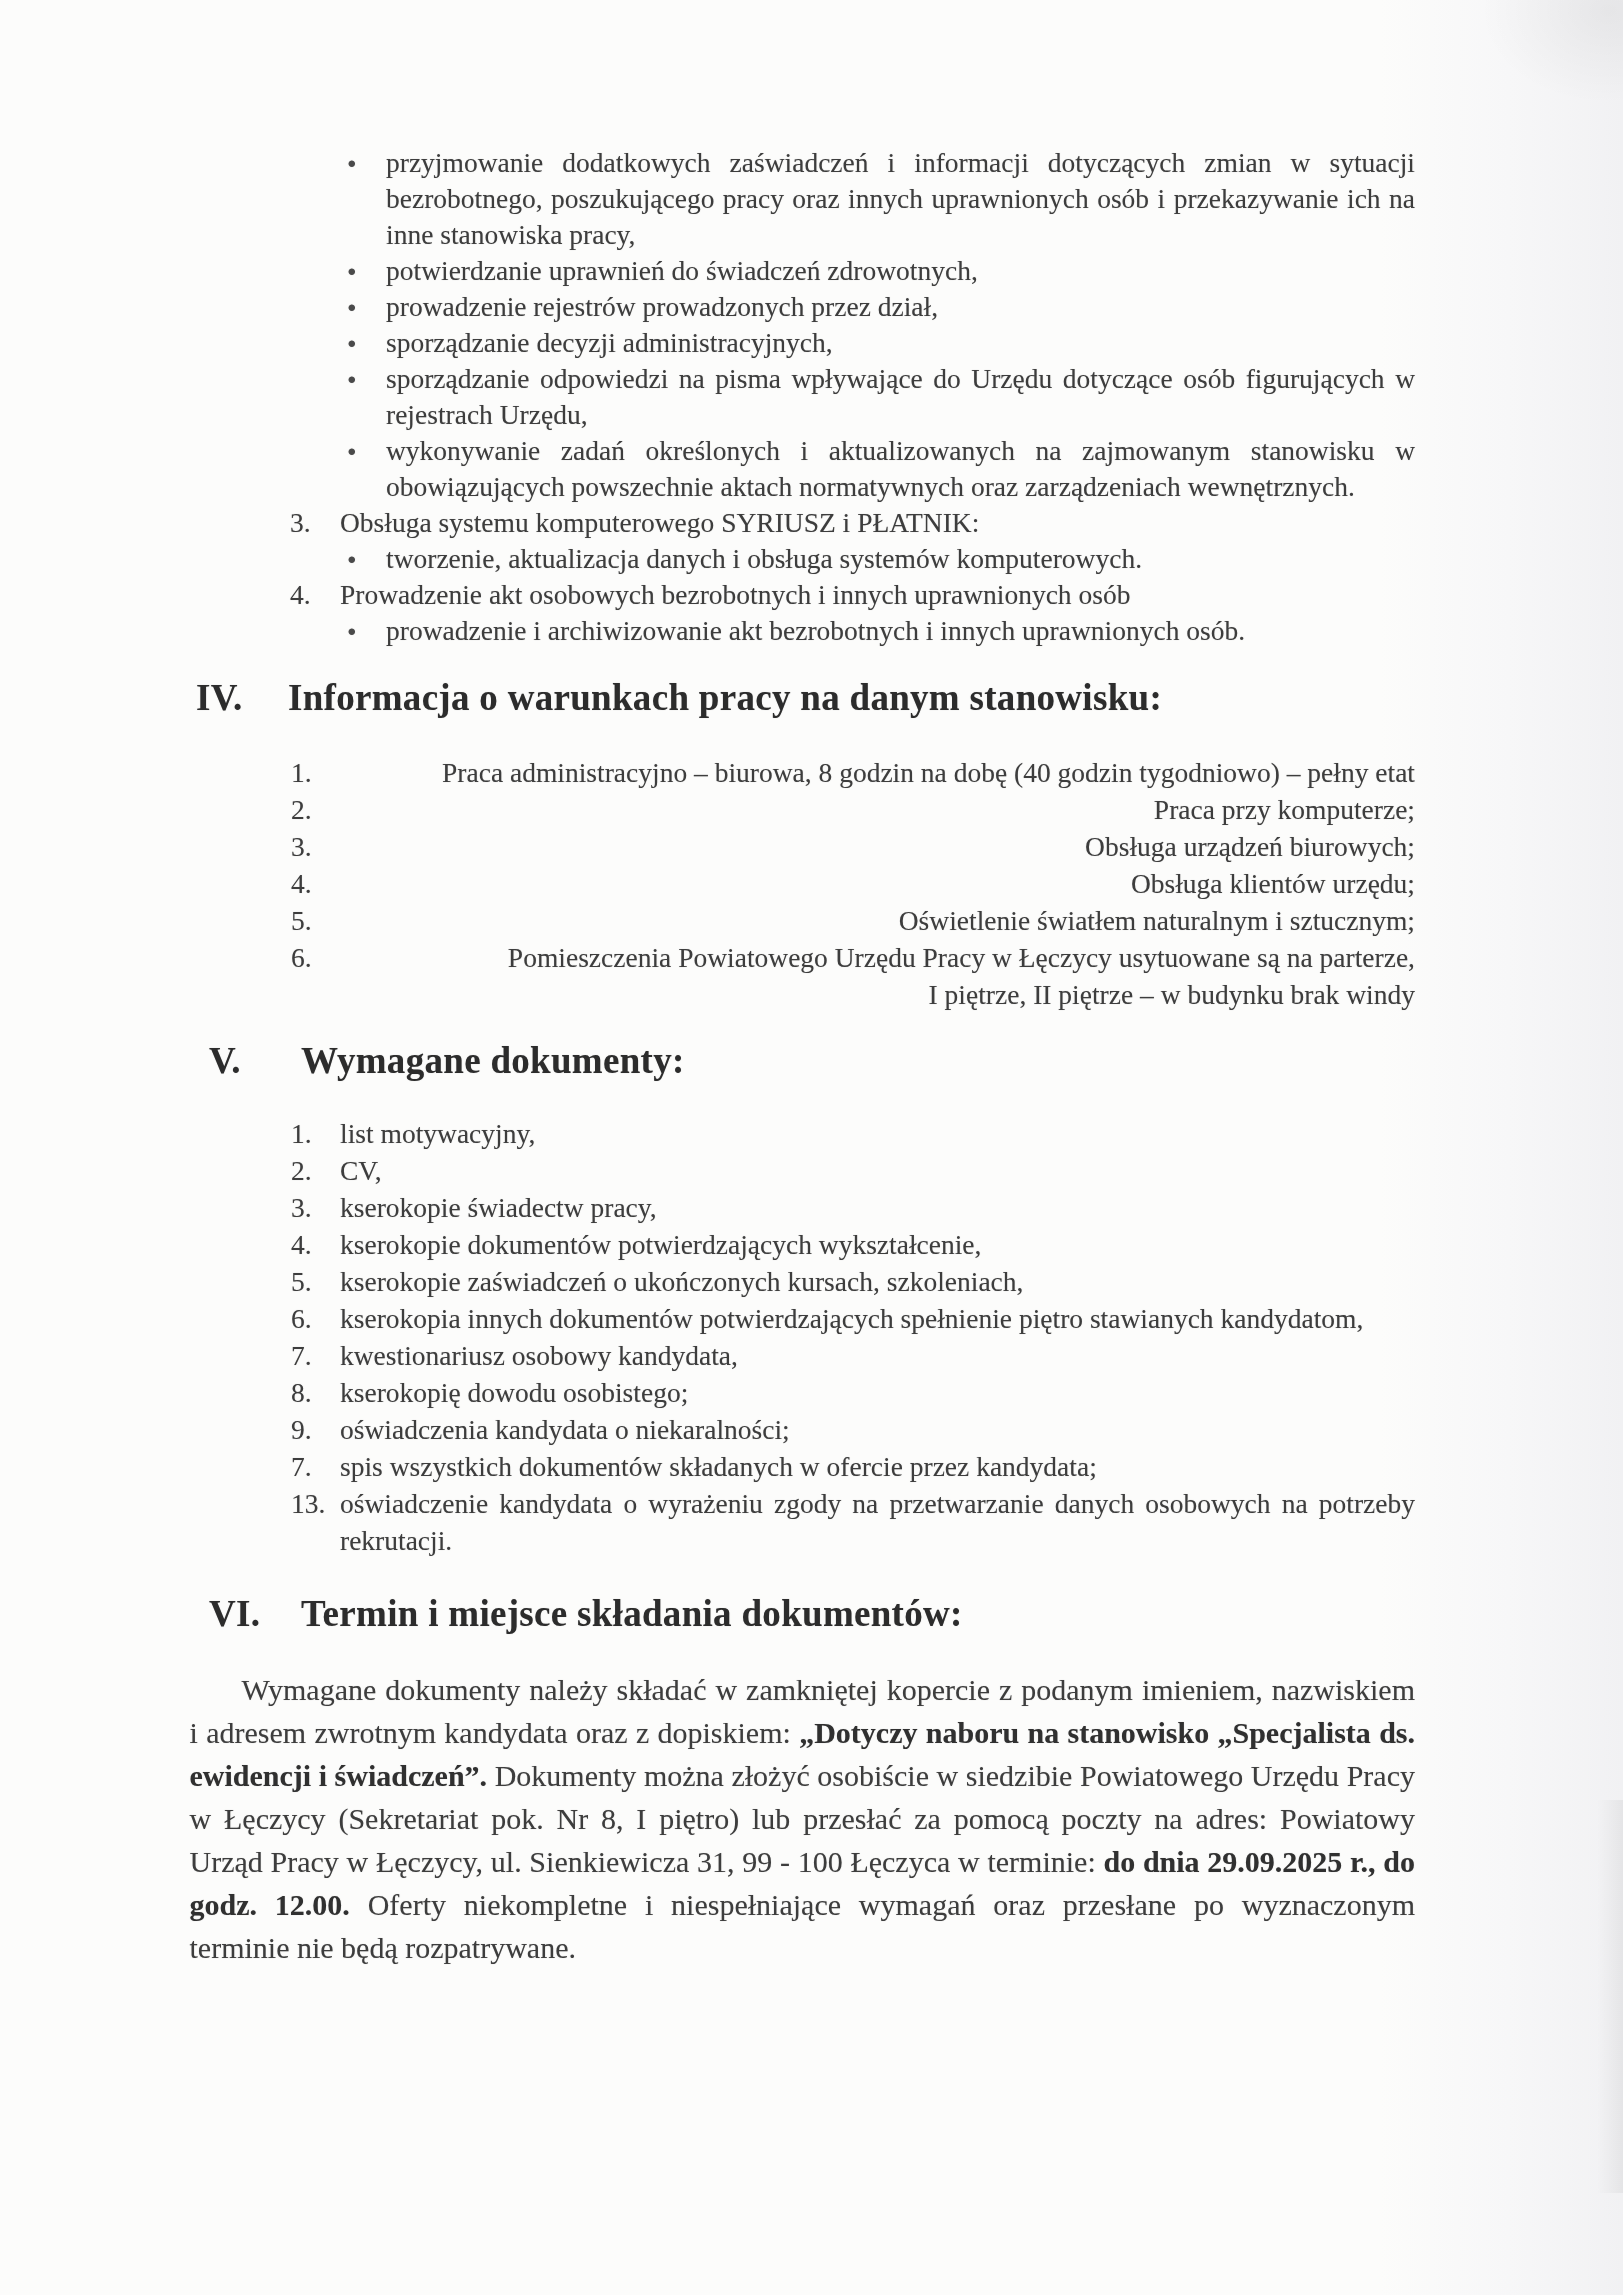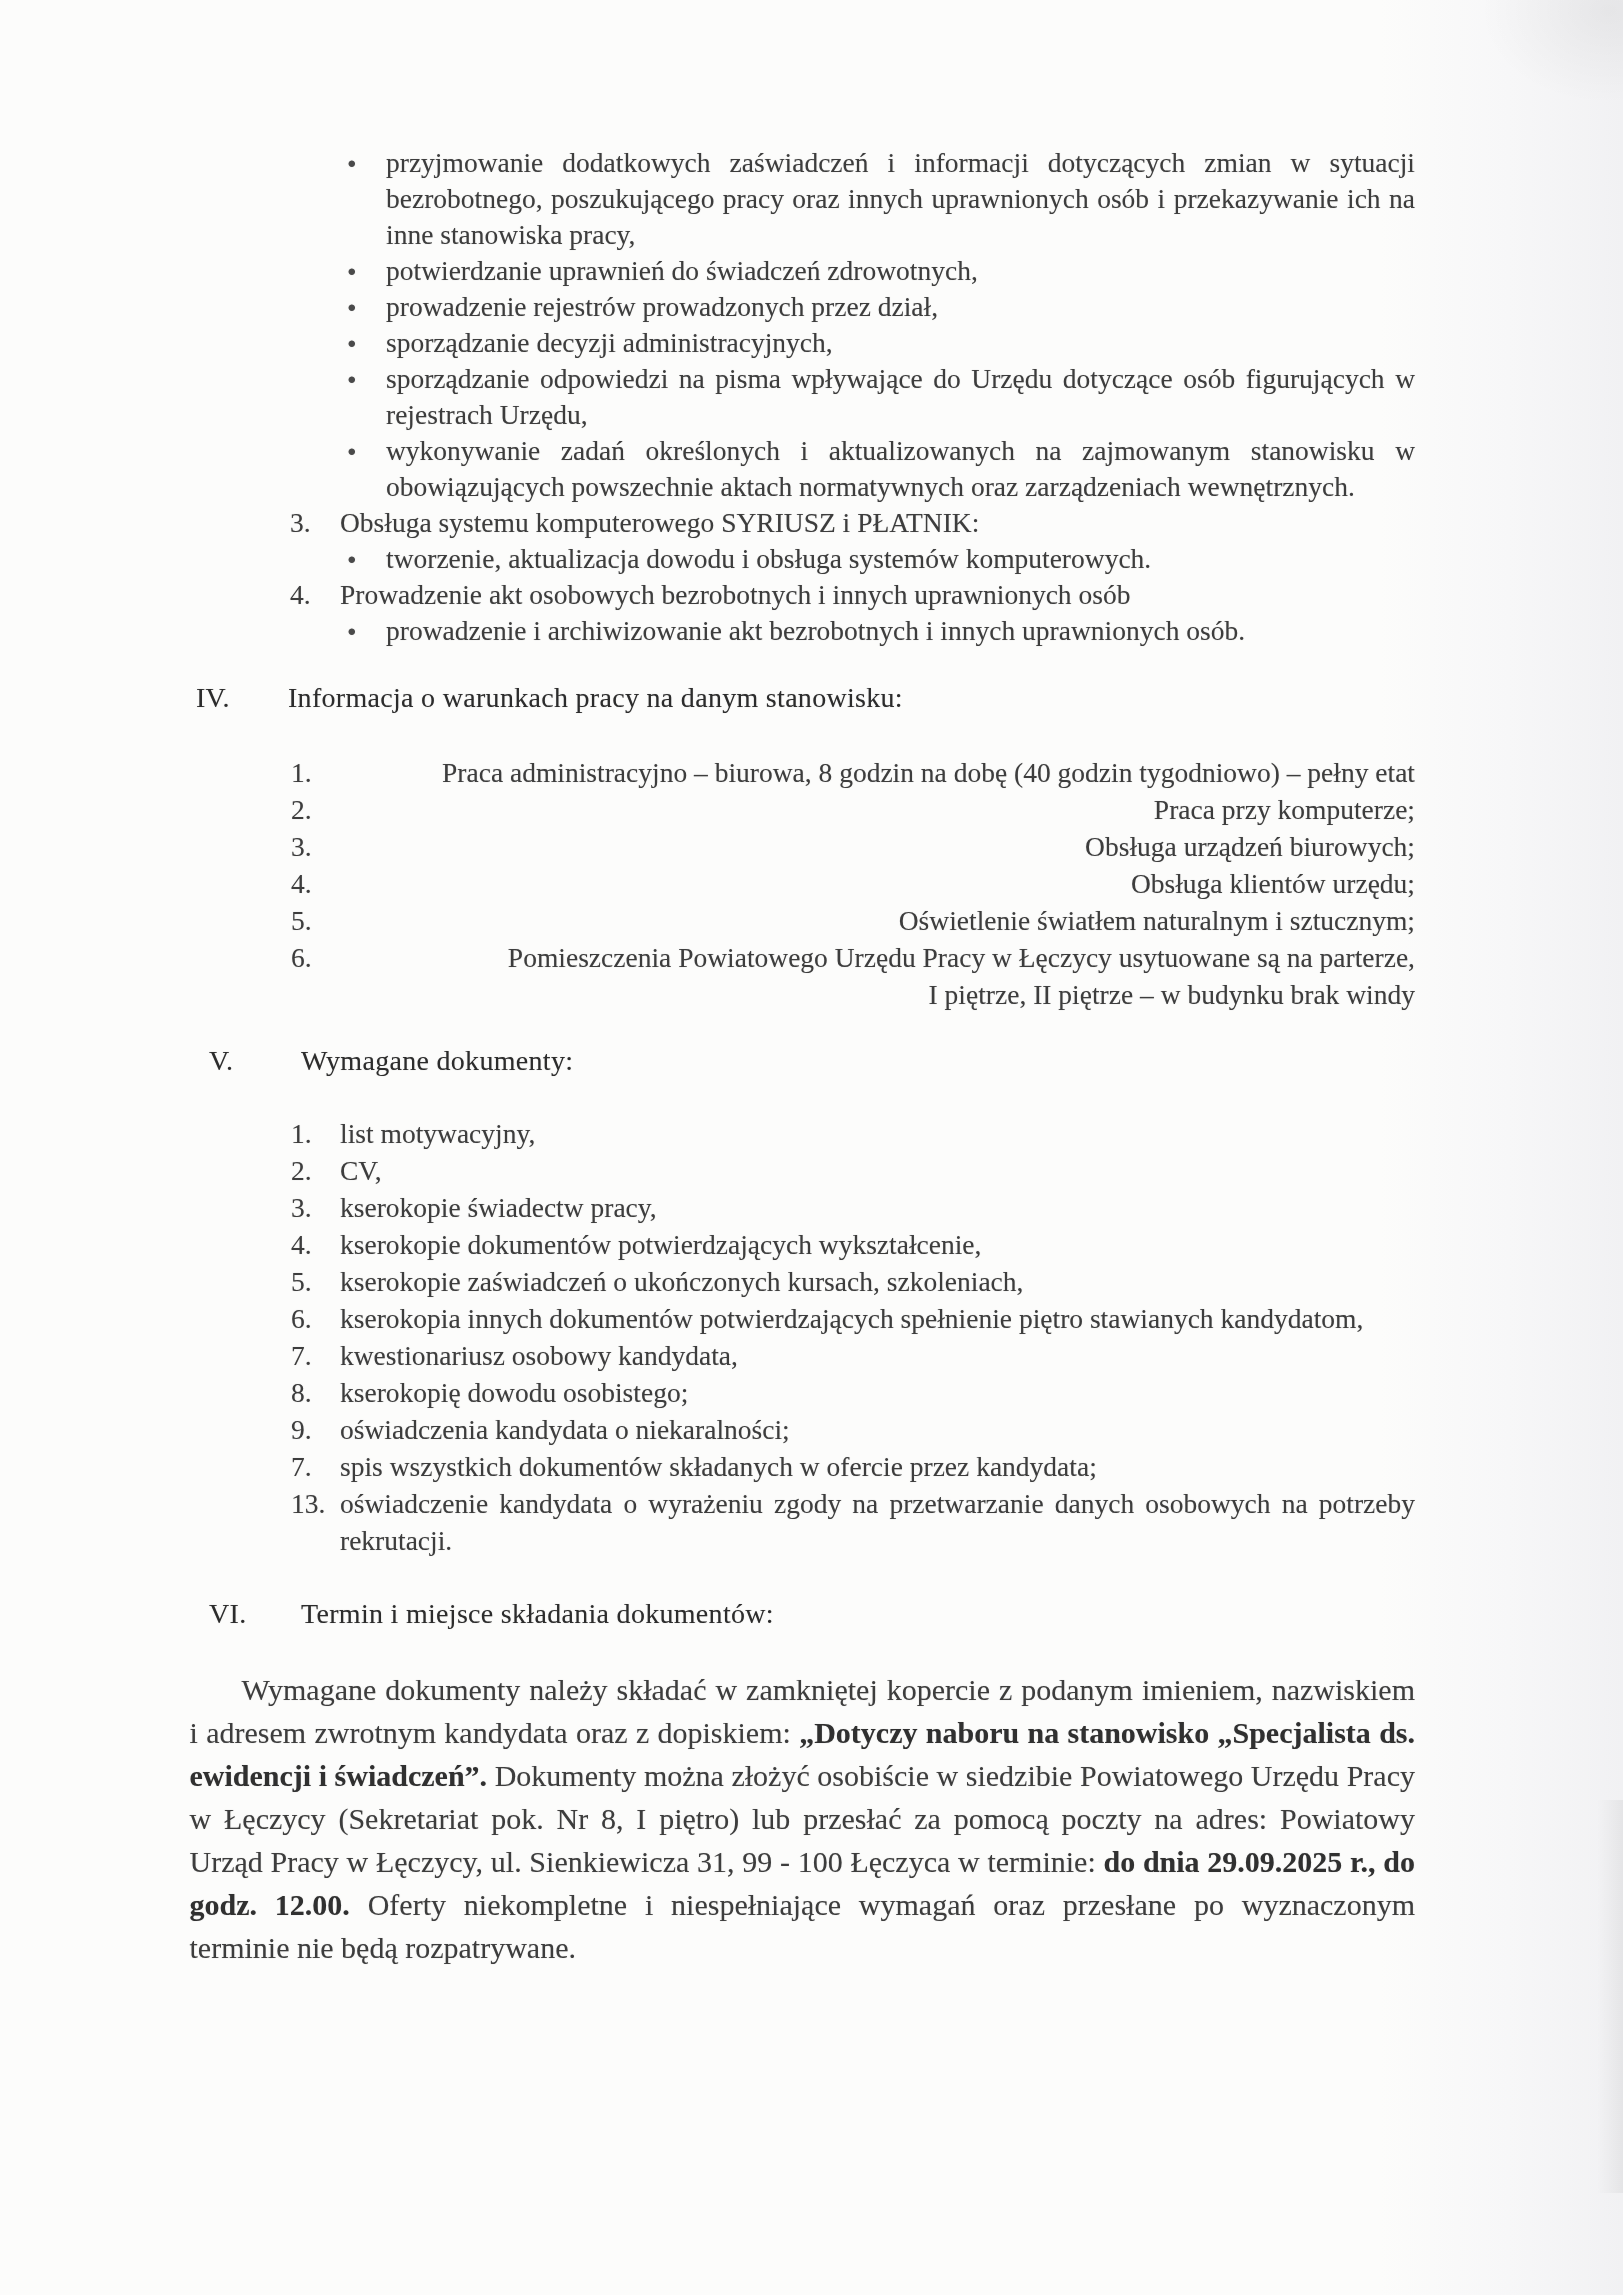--- a/index.html
+++ b/index.html
@@ -22,22 +22,22 @@
   .b-item{position:relative;padding-left:44px;text-align:justify;
     font-size:27.5px;line-height:36px;}
   .dot{position:absolute;left:5.2px;top:0;font-size:15px;line-height:36px;color:#4a4a4a;}
 
   ol.plain{list-style:none;margin:0;padding:0;}
   #tail-list{margin-left:94px;}
   .t-row{display:flex;font-size:27.5px;line-height:36px;}
   .t-row .n-num{flex:none;width:50px;}
   .t-item .bullets{margin-left:52px;}
 
-  .sec-head{display:flex;font-weight:normal;color:#2c2c2c;
-    font-size:28px;line-height:36px;letter-spacing:0.3px;}
+  .sec-head{display:flex;font-weight:bold;color:#2c2c2c;
+    font-size:37px;line-height:36px;letter-spacing:0.3px;}
   .sec-head .sec-num{flex:none;width:92px;}
   #sec-iv{margin:31px 0 38px 0;}
   #sec-v{margin:30px 0 36px 13px;}
   #sec-vi{margin:37px 0 0 13px;}
 
   ol.numlist{margin-left:95px;}
   .n-item{display:flex;font-size:27.5px;line-height:37px;}
   .n-item .n-num{flex:none;width:49px;}
   .n-item .n-text{flex:1;text-align:justify;}
   #list-iv .n-text{text-align:right;}
@@ -89,21 +89,21 @@
 
     <ol class="plain" id="tail-list">
   <li class="t-item">
     <div class="t-row">
       <span class="n-num">3.</span>
       <span class="n-text">Obsługa systemu komputerowego SYRIUSZ i PŁATNIK:</span>
     </div>
     <ul class="bullets sub">
   <li class="b-item">
     <span class="dot">●</span>
-    <span class="b-text">tworzenie, aktualizacja dowodu i obsługa systemów komputerowych.</span>
+    <span class="b-text">tworzenie, aktualizacja danych i obsługa systemów komputerowych.</span>
   </li>
 </ul>
   </li>
 
   <li class="t-item">
     <div class="t-row">
       <span class="n-num">4.</span>
       <span class="n-text">Prowadzenie akt osobowych bezrobotnych i innych uprawnionych osób</span>
     </div>
     <ul class="bullets sub">

